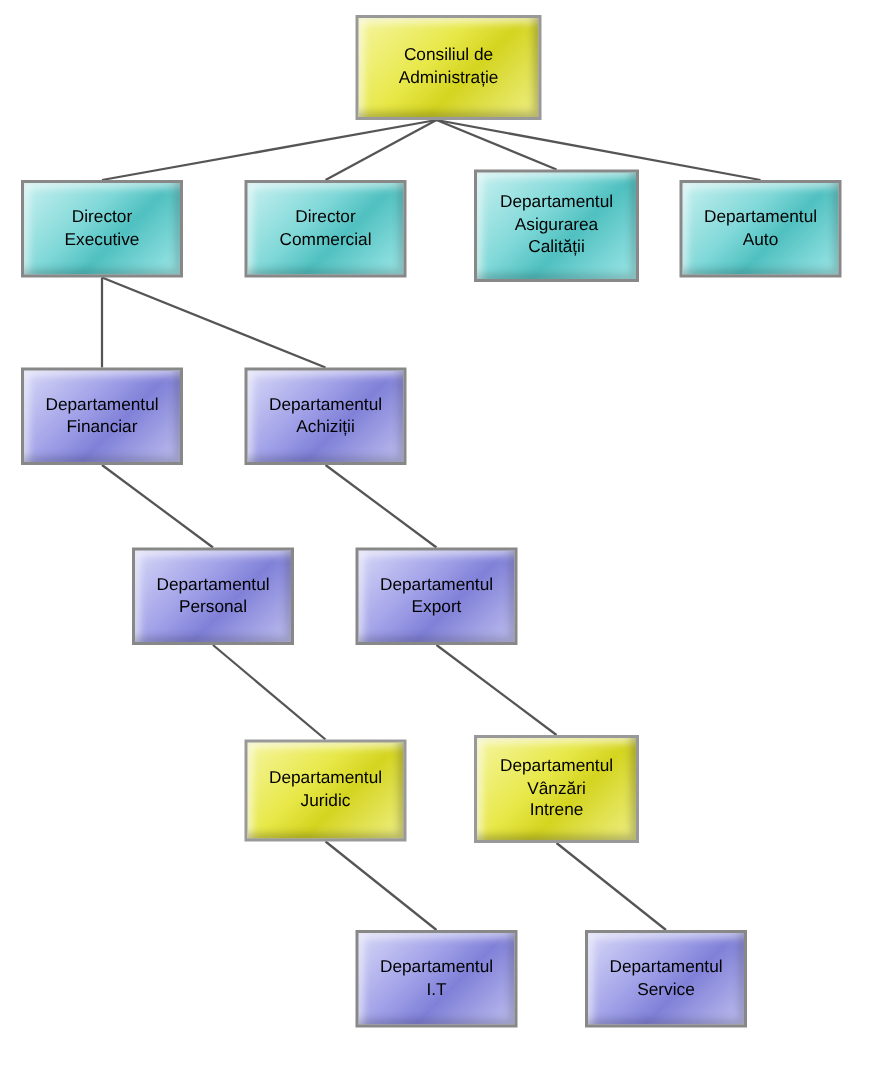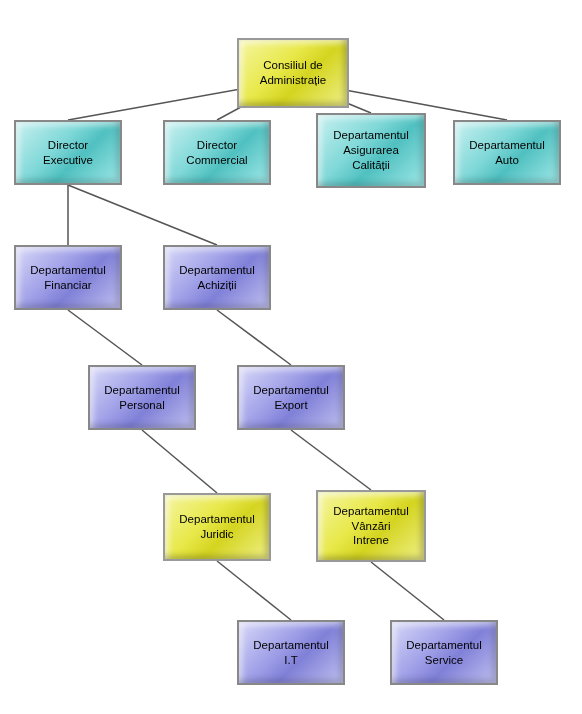--- a/index.html
+++ b/index.html
@@ -88,21 +88,21 @@
 
     <line x1="142" y1="430" x2="217" y2="493" stroke="#555" stroke-width="1.5"></line>
 
     <line x1="291" y1="430" x2="371" y2="490" stroke="#555" stroke-width="1.5"></line>
 
     <line x1="217" y1="561" x2="291" y2="620" stroke="#555" stroke-width="1.5"></line>
 
     <line x1="371" y1="562" x2="444" y2="620" stroke="#555" stroke-width="1.5"></line>
   </svg>
 
-<div class="box box-yellow" style="left: 237px; top: 10px; width: 112px; height: 70px; margin-top: 28px;">Consiliul de<br>Administrație</div>
+<div class="box box-yellow" style="left: 237px; top: 10px; width: 124px; height: 70px;">Consiliul de<br>Administrație</div>
     <div class="box box-teal" style="left: 14px; top: 120px; width: 108px; height: 65px;">Director<br>Executive</div>
     <div class="box box-teal" style="left: 163px; top: 120px; width: 108px; height: 65px;">Director<br>Commercial</div>
     <div class="box box-teal" style="left: 316px; top: 113px; width: 110px; height: 75px;">Departamentul<br>Asigurarea<br>Calității</div>
     <div class="box box-teal" style="left: 453px; top: 120px; width: 108px; height: 65px;">Departamentul<br>Auto</div>
     <div class="box box-blue" style="left: 14px; top: 245px; width: 108px; height: 65px;">Departamentul<br>Financiar</div>
     <div class="box box-blue" style="left: 163px; top: 245px; width: 108px; height: 65px;">Departamentul<br>Achiziții</div>
     <div class="box box-blue" style="left: 88px; top: 365px; width: 108px; height: 65px;">Departamentul<br>Personal</div>
     <div class="box box-blue" style="left: 237px; top: 365px; width: 108px; height: 65px;">Departamentul<br>Export</div>
     <div class="box box-yellow" style="left: 163px; top: 493px; width: 108px; height: 68px;">Departamentul<br>Juridic</div>
     <div class="box box-yellow" style="left: 316px; top: 490px; width: 110px; height: 72px;">Departamentul<br>Vânzări<br>Intrene</div>

